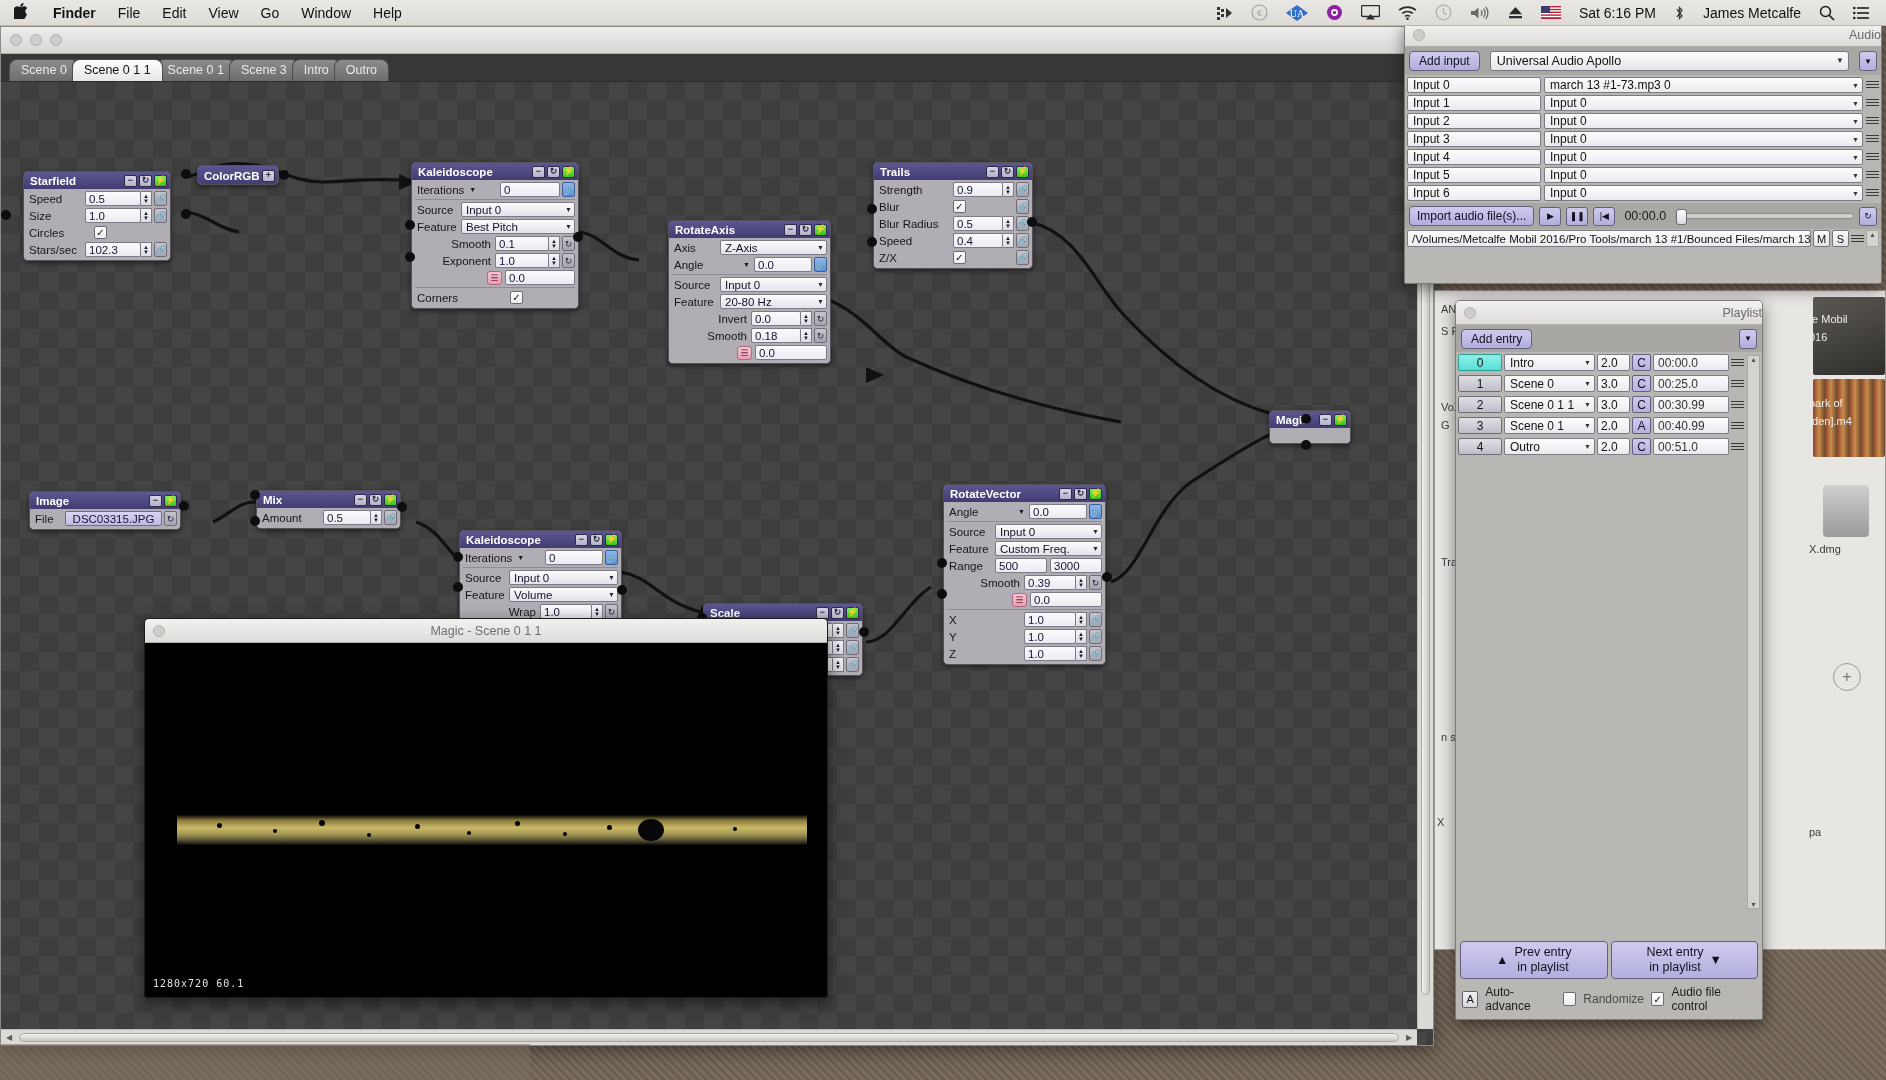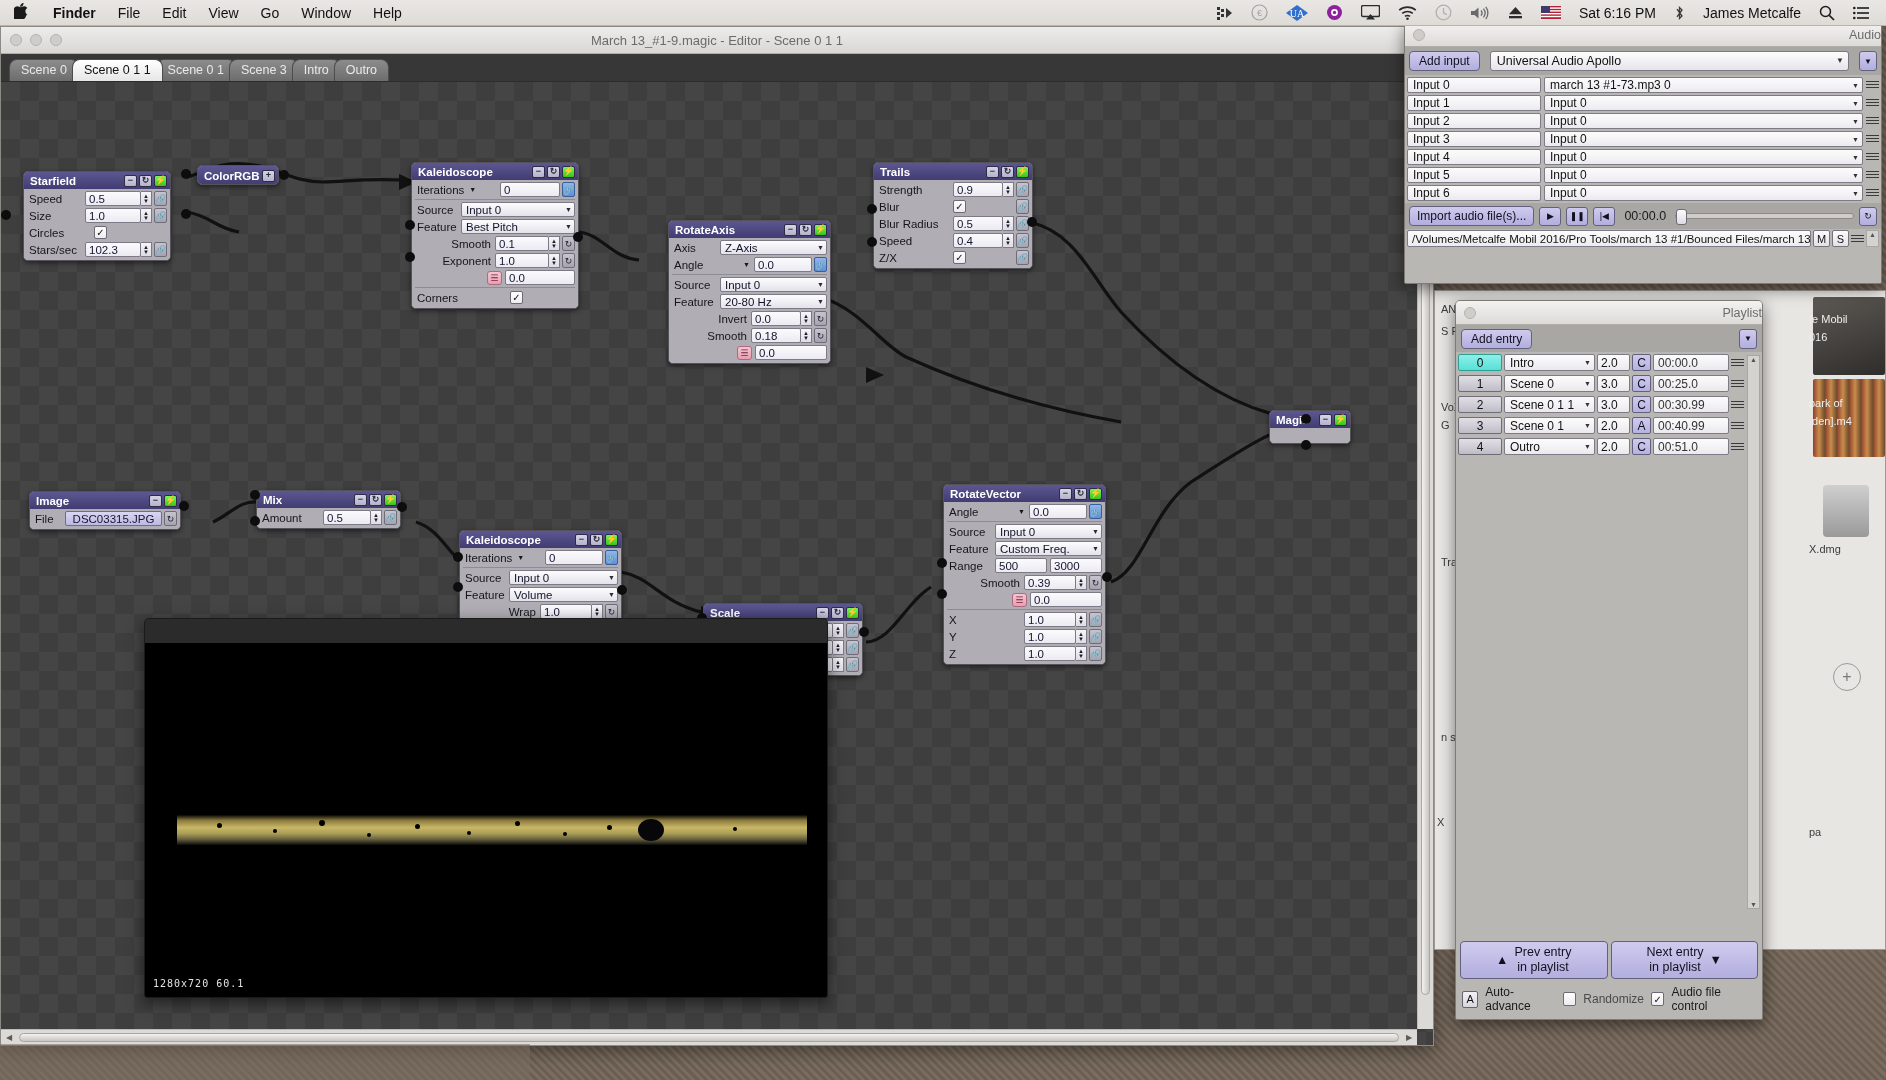--- a/index.html
+++ b/index.html
@@ -626,21 +626,20 @@
   </div>
 </div>
 
 <div id="editor-window">
   <div id="editor-titlebar">
     <div class="traffic">
       <span></span>
       <span></span>
       <span></span>
     </div>
-    <div id="editor-title">March 13_#1-9.magic - Editor - Scene 0 1 1</div>
   </div>
 
   <div id="editor-tabs">
     <div class="tab">Scene 0</div>
     <div class="tab active">Scene 0 1 1</div>
     <div class="tab">Scene 0 1</div>
     <div class="tab">Scene 3</div>
     <div class="tab">Intro</div>
     <div class="tab">Outro</div>
   </div>
@@ -1119,20 +1118,26 @@
     </div>
     <div class="ed-scroll-h">
       <span class="sc-arrow">◀</span>
       <div class="ed-thumb-h"></div>
       <span class="sc-arrow">▶</span>
     </div>
   </div>
 </div>
 
 <div id="preview-window">
+  <div id="preview-title">
+    <div class="traffic">
+      <span></span>
+    </div>
+    <div class="ttl">Magic - Scene 0 1 1</div>
+  </div>
   <div id="preview-canvas">
     <div id="preview-streak">
       <span class="dot" style="left:40px;top:8px;width:5px;height:5px;"></span>
       <span class="dot" style="left:96px;top:14px;width:4px;height:4px;"></span>
       <span class="dot" style="left:142px;top:5px;width:6px;height:6px;"></span>
       <span class="dot" style="left:190px;top:18px;width:4px;height:4px;"></span>
       <span class="dot" style="left:238px;top:9px;width:5px;height:5px;"></span>
       <span class="dot" style="left:290px;top:16px;width:4px;height:4px;"></span>
       <span class="dot" style="left:338px;top:6px;width:5px;height:5px;"></span>
       <span class="dot" style="left:386px;top:17px;width:4px;height:4px;"></span>

